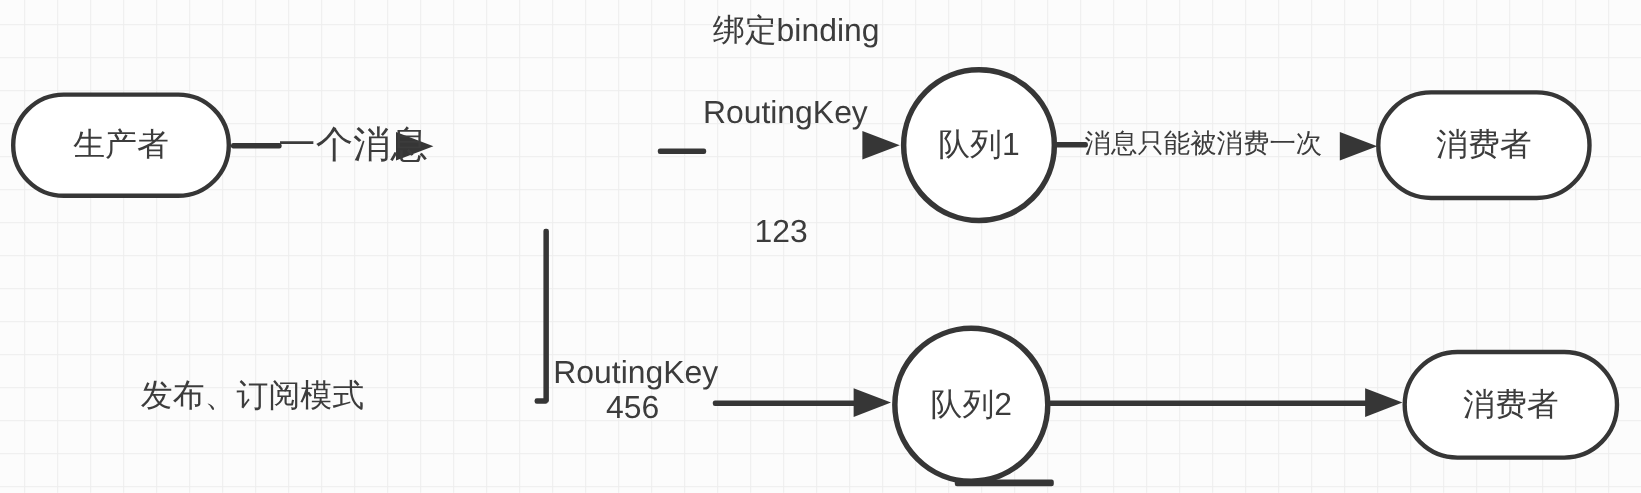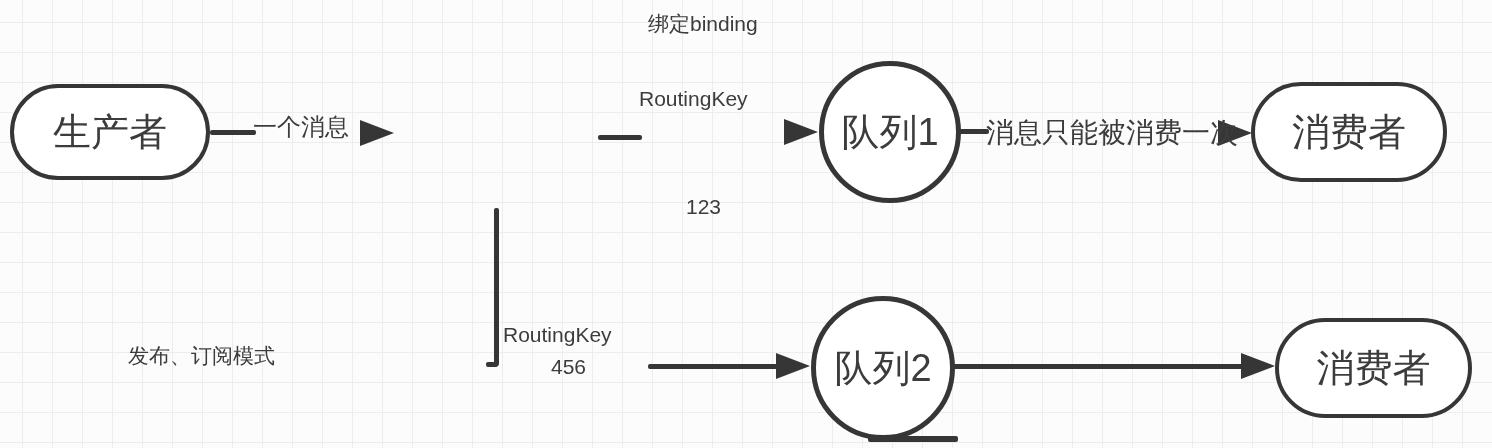--- a/index.html
+++ b/index.html
@@ -22,38 +22,38 @@
     background-size:30px 30px;
     background-position:-8px -8px;
     color:var(--text);
   }
   .node{
     position:absolute;
     box-sizing:border-box;
     background:var(--fill);
     border:4px solid var(--stroke);
     display:flex;align-items:center;justify-content:center;
-    font-size:38px;
+    font-size:29px;
     color:var(--text);
     white-space:nowrap;
   }
   .pill{border-radius:52px;}
   .rect{border-width:5px;}
   .circle{border-radius:50%;border-width:5px;}
   .line{position:absolute;background:var(--stroke);border-radius:2px;}
   .arrow-right{
     position:absolute;width:0;height:0;
     border-top:13px solid transparent;
     border-bottom:13px solid transparent;
     border-left:34px solid var(--stroke);
   }
   .lbl{
     position:absolute;
     white-space:nowrap;
-    font-size:21px;
+    font-size:29px;
     line-height:1.15;
     color:var(--text);
   }
 
   
   #producer  {left:10px;  top:84px;  width:200px; height:96px;}
   #exchange  {left:397px; top:67px;  width:201px; height:143px;}
   #queue1    {left:819px; top:61px;  width:142px; height:142px;text-align:center;}
   #consumer1 {left:1251px;top:82px;  width:196px; height:100px;}
   #queue2    {left:811px; top:296px; width:144px; height:144px;}
@@ -70,25 +70,25 @@
   #l-q2-under  {left:868px; top:436px; width:90px;  height:6px;}
 
   
   #a-prod-ex {left:360px; top:120px;}
   #a-ex-q1   {left:784px; top:119px;}
   #a-q1-c1   {left:1218px;top:120px;}
   #a-rk2-q2  {left:776px; top:353px;}
   #a-q2-c2   {left:1241px;top:353px;}
 
   
-  #lbl-message   {left:253px; top:113px; font-size:24px;}
+  #lbl-message   {left:253px; top:113px; font-size:34px;}
   #lbl-binding   {left:648px; top:12px;}
   #lbl-rk1       {left:639px; top:87px;}
   #lbl-rk1-val   {left:686px; top:151px;margin-top:44px;}
-  #lbl-once      {left:986px; top:117px; font-size:28px;}
+  #lbl-once      {left:986px; top:117px; font-size:24px;}
   #lbl-rk2       {left:503px; top:323px;}
   #lbl-rk2-val   {left:551px; top:355px;}
   #lbl-mode      {left:128px; top:344px;font-family:Liberation Serif, serif;}
 </style>
 </head>
 <body>
 
 <div class="canvas">
 
   <div class="node pill" id="producer">

